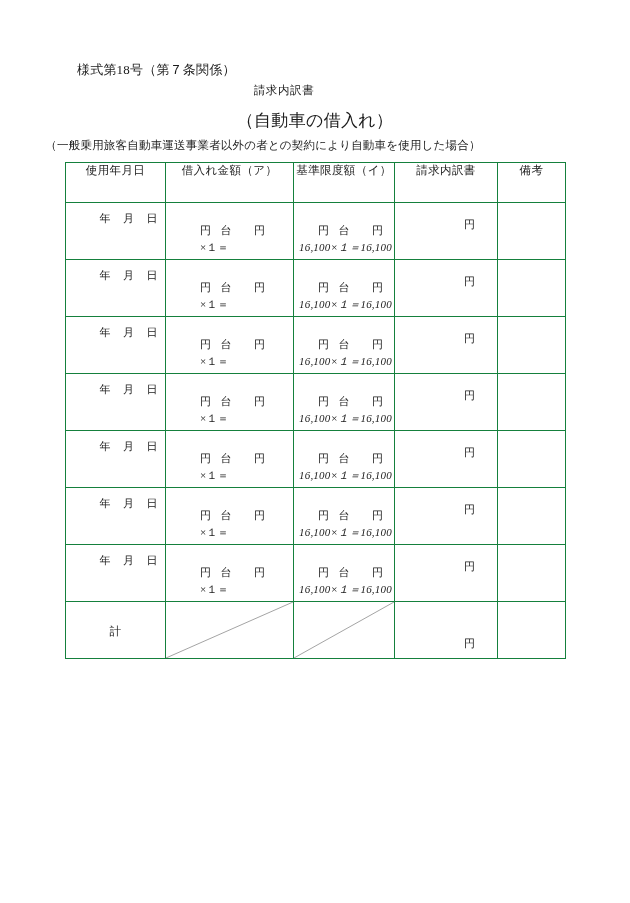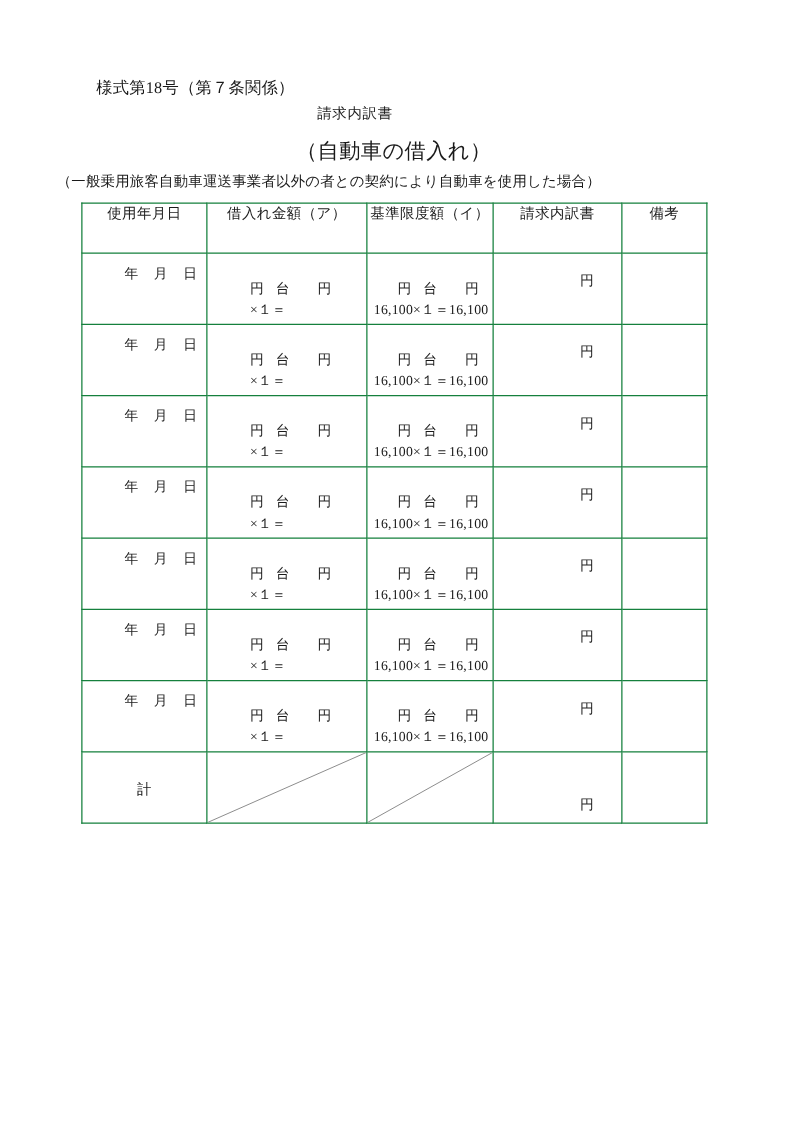--- a/index.html
+++ b/index.html
@@ -118,21 +118,21 @@
   .unit-line .gap2 { display: inline-block; width: 22px; }
 
   .calc-line {
     position: absolute;
     top: 37px;
     font-size: 11px;
     white-space: nowrap;
     letter-spacing: 0.2px;
   }
   .cell-borrow .calc-line { left: 34px; }
-  .cell-limit  .calc-line { left: 5px; }
+  .cell-limit  .calc-line { left: 5px; font-style: italic; }
 
   .cell-claim {
     position: relative;
   }
   .yen-topright {
     position: absolute;
     right: 22px;
     top: 14px;
     font-size: 11px;
   }

